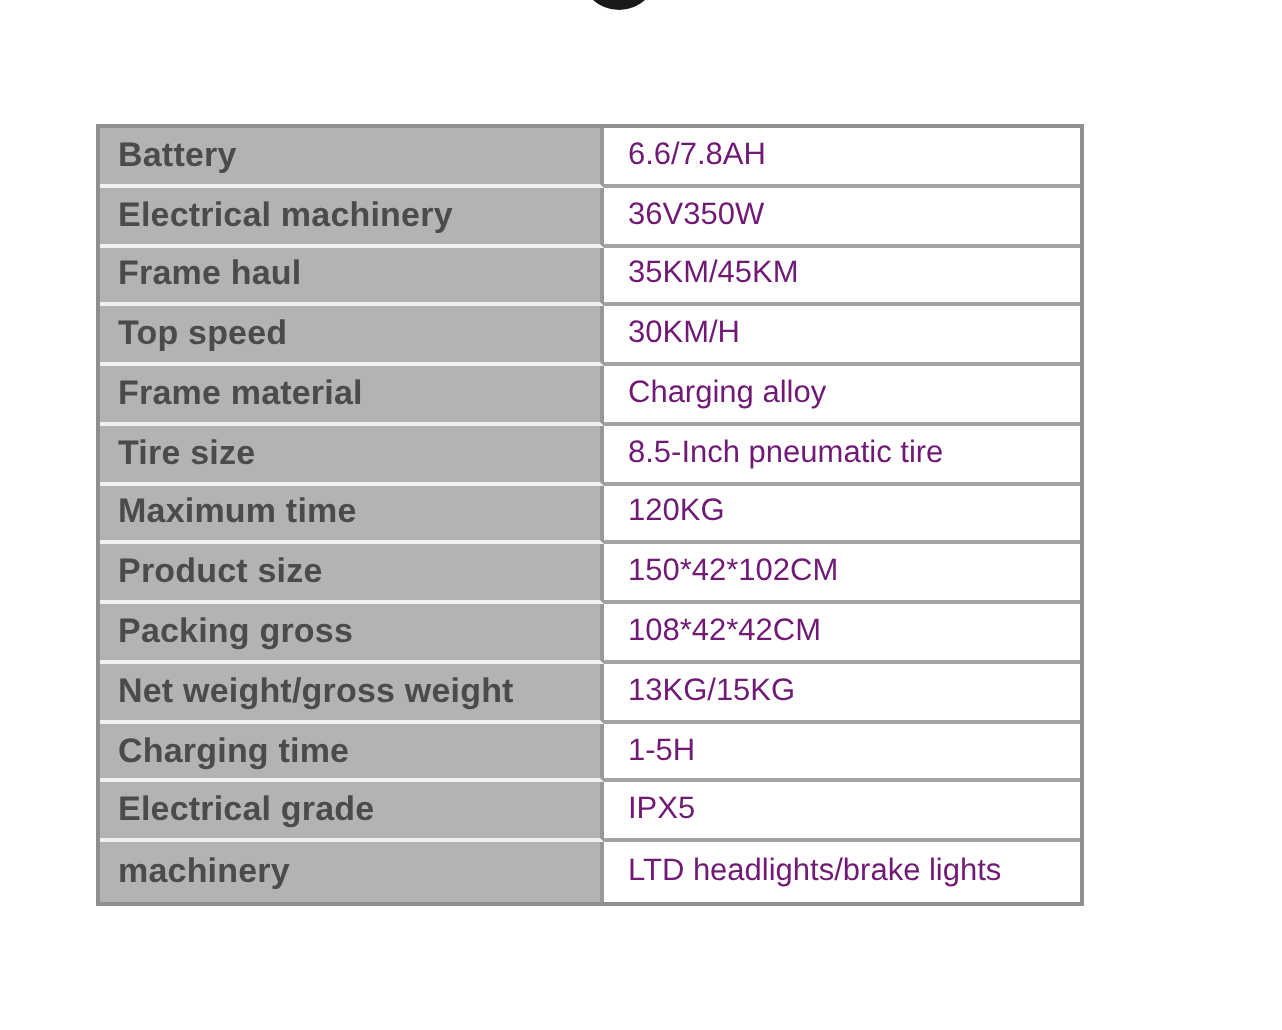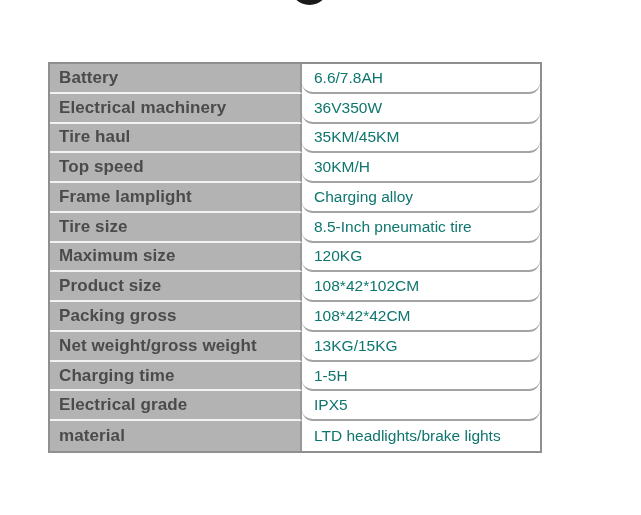--- a/index.html
+++ b/index.html
@@ -52,46 +52,45 @@
     font-size: 17px;
     font-weight: 700;
     letter-spacing: 0.1px;
     padding-left: 9px;
     border-right: 2px solid #989898;
     border-bottom: 2px solid #f2f2f2;
   }
 
   .value-cell {
     background: #ffffff;
-    color: #0f766e;
+    color: #701a75;
     font-size: 15.5px;
     font-weight: 400;
     padding-left: 12px;
     border-bottom: 2px solid #a3a3a3;
-    border-radius: 11px;
   }
 
   .spec-row:last-child .label-cell,
   .spec-row:last-child .value-cell {
     border-bottom: none;
   }
 </style>
 </head>
 <body>
 
 <div class="viewport">
   <div class="logo-circle"></div>
   <div class="spec-table">
       <div class="spec-row"><div class="cell label-cell">Battery</div><div class="cell value-cell">6.6/7.8AH</div></div>
       <div class="spec-row"><div class="cell label-cell">Electrical machinery</div><div class="cell value-cell">36V350W</div></div>
-      <div class="spec-row"><div class="cell label-cell">Tire haul</div><div class="cell value-cell">35KM/45KM</div></div>
+      <div class="spec-row"><div class="cell label-cell">Frame haul</div><div class="cell value-cell">35KM/45KM</div></div>
       <div class="spec-row"><div class="cell label-cell">Top speed</div><div class="cell value-cell">30KM/H</div></div>
-      <div class="spec-row"><div class="cell label-cell">Frame lamplight</div><div class="cell value-cell">Charging alloy</div></div>
+      <div class="spec-row"><div class="cell label-cell">Frame material</div><div class="cell value-cell">Charging alloy</div></div>
       <div class="spec-row"><div class="cell label-cell">Tire size</div><div class="cell value-cell">8.5-Inch pneumatic tire</div></div>
-      <div class="spec-row"><div class="cell label-cell">Maximum size</div><div class="cell value-cell">120KG</div></div>
-      <div class="spec-row"><div class="cell label-cell">Product size</div><div class="cell value-cell">108*42*102CM</div></div>
+      <div class="spec-row"><div class="cell label-cell">Maximum time</div><div class="cell value-cell">120KG</div></div>
+      <div class="spec-row"><div class="cell label-cell">Product size</div><div class="cell value-cell">150*42*102CM</div></div>
       <div class="spec-row"><div class="cell label-cell">Packing gross</div><div class="cell value-cell">108*42*42CM</div></div>
       <div class="spec-row"><div class="cell label-cell">Net weight/gross weight</div><div class="cell value-cell">13KG/15KG</div></div>
       <div class="spec-row"><div class="cell label-cell">Charging time</div><div class="cell value-cell">1-5H</div></div>
       <div class="spec-row"><div class="cell label-cell">Electrical grade</div><div class="cell value-cell">IPX5</div></div>
-      <div class="spec-row"><div class="cell label-cell">material</div><div class="cell value-cell">LTD headlights/brake lights</div></div>
+      <div class="spec-row"><div class="cell label-cell">machinery</div><div class="cell value-cell">LTD headlights/brake lights</div></div>
     </div>
 </div>
 
 </body></html>

